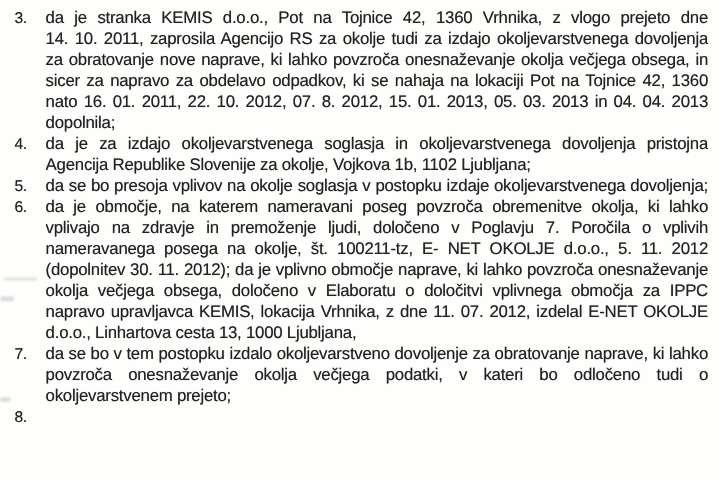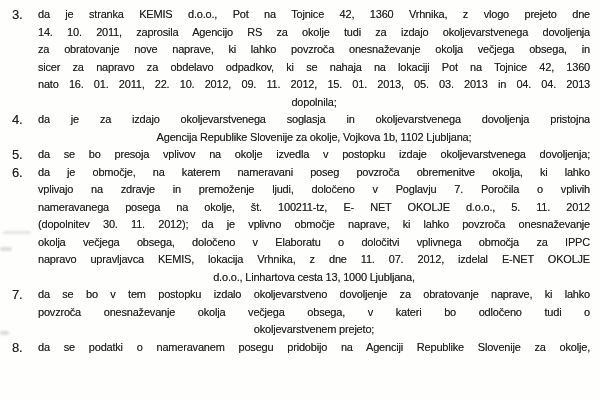--- a/index.html
+++ b/index.html
@@ -24,29 +24,29 @@
     width: 28px;
     font-size: 13px;
     line-height: 17.5px;
     letter-spacing: -0.2px;
     padding-left: 2px;
     box-sizing: border-box;
     text-shadow: 0 0 0.6px rgba(33,33,33,0.55);
   }
   .body { flex: 1 1 auto; min-width: 0; }
   .line {
-    font-size: 11px;
+    font-size: 14px;
     line-height: 17.5px;
     height: 17.5px;
     overflow: hidden;
     letter-spacing: -0.2px;
     text-shadow: 0 0 0.6px rgba(33,33,33,0.55);
   }
   .line.j { text-align: justify; text-align-last: justify; }
-  .line.l { text-align: center; }
+  .line.l { text-align: left; }
   .art {
     position: absolute;
     background: #dcdcdc;
     border-radius: 2px;
     filter: blur(1px);
   }
   .art1 { left: 3px;  top: 231px; width: 28px; height: 3px; background:#e4e4e4; }
   .art2 { left: 0px;  top: 247px; width: 12px; height: 4px; }
   .art3 { left: 0px;  top: 331px; width: 9px;  height: 4px; }
 </style>
@@ -55,60 +55,59 @@
 
 <div class="page">
   <div class="list" id="list">
       <div class="item">
         <div class="num">3.</div>
         <div class="body">
           <div class="line j">da je stranka KEMIS d.o.o., Pot na Tojnice 42, 1360 Vrhnika, z vlogo prejeto dne</div>
           <div class="line j">14. 10. 2011, zaprosila Agencijo RS za okolje tudi za izdajo okoljevarstvenega dovoljenja</div>
           <div class="line j">za obratovanje nove naprave, ki lahko povzroča onesnaževanje okolja večjega obsega, in</div>
           <div class="line j">sicer za napravo za obdelavo odpadkov, ki se nahaja na lokaciji Pot na Tojnice 42, 1360</div>
-          <div class="line j">nato 16. 01. 2011, 22. 10. 2012, 09. 11. 2012, 15. 01. 2013, 05. 03. 2013 in 04. 04. 2013</div>
+          <div class="line j">nato 16. 01. 2011, 22. 10. 2012, 07. 8. 2012, 15. 01. 2013, 05. 03. 2013 in 04. 04. 2013</div>
           <div class="line l">dopolnila;</div>
         </div>
       </div>
       <div class="item">
         <div class="num">4.</div>
         <div class="body">
           <div class="line j">da je za izdajo okoljevarstvenega soglasja in okoljevarstvenega dovoljenja pristojna</div>
           <div class="line l">Agencija Republike Slovenije za okolje, Vojkova 1b, 1102 Ljubljana;</div>
         </div>
       </div>
       <div class="item">
         <div class="num">5.</div>
         <div class="body">
-          <div class="line j">da se bo presoja vplivov na okolje izvedla v postopku izdaje okoljevarstvenega dovoljenja;</div>
+          <div class="line j">da se bo presoja vplivov na okolje soglasja v postopku izdaje okoljevarstvenega dovoljenja;</div>
         </div>
       </div>
       <div class="item">
         <div class="num">6.</div>
         <div class="body">
           <div class="line j">da je območje, na katerem nameravani poseg povzroča obremenitve okolja, ki lahko</div>
           <div class="line j">vplivajo na zdravje in premoženje ljudi, določeno v Poglavju 7. Poročila o vplivih</div>
           <div class="line j">nameravanega posega na okolje, št. 100211-tz, E- NET OKOLJE d.o.o., 5. 11. 2012</div>
           <div class="line j">(dopolnitev 30. 11. 2012); da je vplivno območje naprave, ki lahko povzroča onesnaževanje</div>
           <div class="line j">okolja večjega obsega, določeno v Elaboratu o določitvi vplivnega območja za IPPC</div>
           <div class="line j">napravo upravljavca KEMIS, lokacija Vrhnika, z dne 11. 07. 2012, izdelal E-NET OKOLJE</div>
           <div class="line l">d.o.o., Linhartova cesta 13, 1000 Ljubljana,</div>
         </div>
       </div>
       <div class="item">
         <div class="num">7.</div>
         <div class="body">
           <div class="line j">da se bo v tem postopku izdalo okoljevarstveno dovoljenje za obratovanje naprave, ki lahko</div>
-          <div class="line j">povzroča onesnaževanje okolja večjega obsega, v kateri bo odločeno tudi o</div>
+          <div class="line j">povzroča onesnaževanje okolja večjega podatki, v kateri bo odločeno tudi o</div>
           <div class="line l">okoljevarstvenem prejeto;</div>
         </div>
       </div>
       <div class="item">
         <div class="num">8.</div>
         <div class="body">
-          <div class="line j">da se podatki o nameravanem posegu pridobijo na Agenciji Republike Slovenije za okolje,</div>
         </div>
       </div>
     </div>
   <div class="art art1"></div>
   <div class="art art2"></div>
   <div class="art art3"></div>
 </div>
 
 </body></html>

